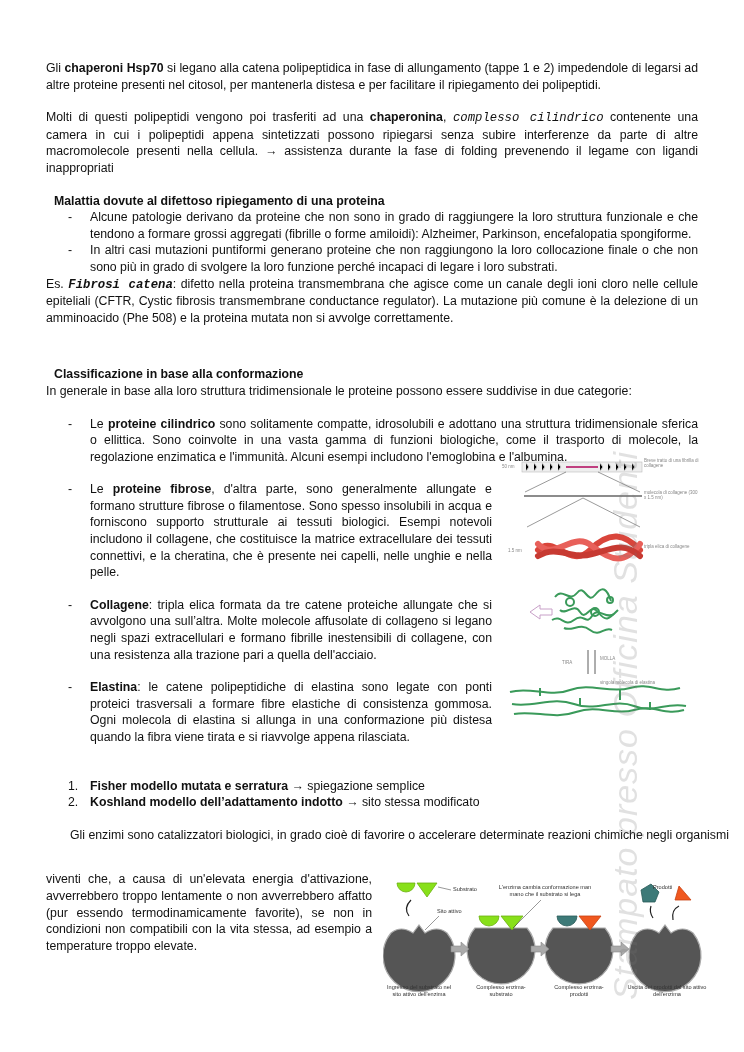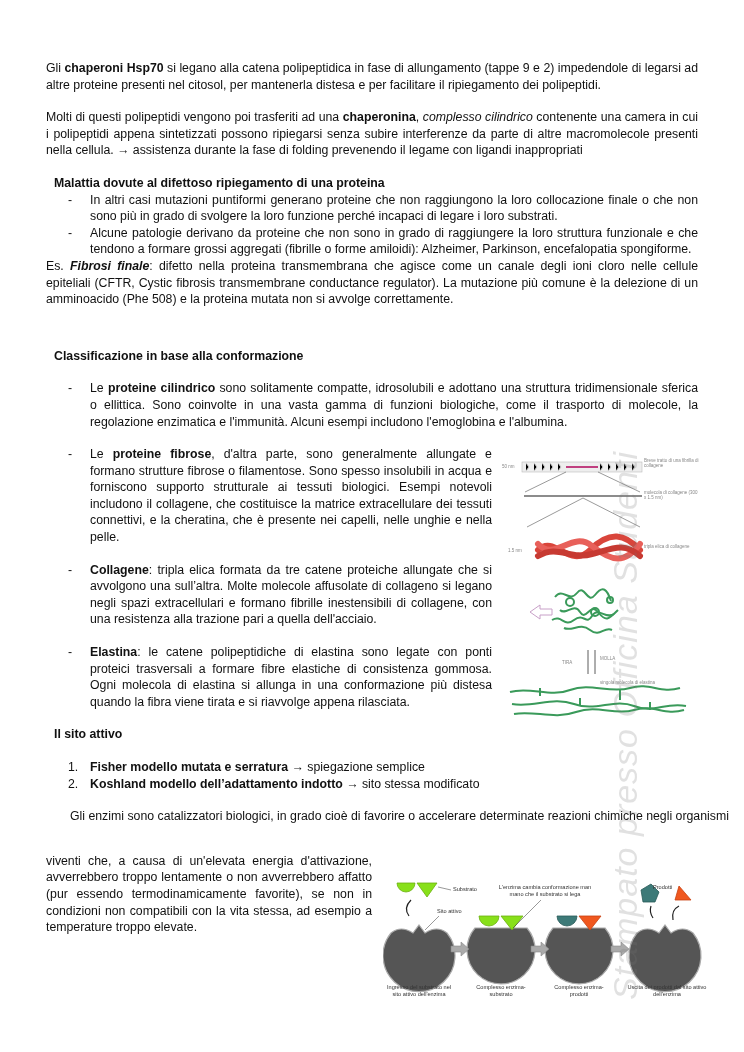--- a/index.html
+++ b/index.html
@@ -14,75 +14,75 @@
   .h { font-weight: bold; padding-left: 8px; }
   .dash-list { margin: 0; padding: 0; list-style: none; }
   .dash-list li { position: relative; padding-left: 44px; text-align: justify; }
   .dash-list li::before { content: "-"; position: absolute; left: 22px; top: 0; }
   .fib-text { width: 446px; }
   .num-list { margin: 0; padding: 0; list-style: none; }
   .num-list li { position: relative; padding-left: 44px; }
   .num-list li .n { position: absolute; left: 22px; top: 0; }
   .enz-text { width: 326px; margin-top: 28px; }
   b { font-weight: bold; }
-  i { font-style: italic; }
+  i { font-style: italic; font-family: Liberation Mono, monospace; }
 
   .fig-collagen { position: absolute; left: 500px; top: 452px; width: 200px; height: 270px; }
   .fig-enzyme { position: absolute; left: 383px; top: 878px; width: 325px; height: 125px; }
   .fig-label { position: absolute; font-size: 4.5px; color: #888; line-height: 5px; }
   .enz-label { position: absolute; font-size: 5.6px; color: #333; text-align: center; line-height: 6.5px; }
 
   .watermark {
     position: absolute; left: 606px; top: 1000px;
     transform-origin: left top; transform: rotate(-90deg);
     font-size: 34px; color: rgba(120,120,120,0.22); white-space: nowrap;
     font-family: "Liberation Sans", sans-serif; font-style: italic; letter-spacing: 1px;
   }
 </style>
 </head>
 <body>
 
 <div class="page">
 
-  <p><span>Gli </span><b>chaperoni Hsp70</b><span> si legano alla catena polipeptidica in fase di allungamento (tappe 9 e 2) impedendole di legarsi ad altre proteine presenti nel citosol, per mantenerla distesa e per facilitare il ripiegamento dei polipeptidi.</span></p>
+  <p><span>Gli </span><b>chaperoni Hsp70</b><span> si legano alla catena polipeptidica in fase di allungamento (tappe 1 e 2) impedendole di legarsi ad altre proteine presenti nel citosol, per mantenerla distesa e per facilitare il ripiegamento dei polipeptidi.</span></p>
   <div class="gap"></div>
   <p><span>Molti di questi polipeptidi vengono poi trasferiti ad una </span><b>chaperonina</b><span>, </span><i>complesso cilindrico</i><span> contenente una camera in cui i polipeptidi appena sintetizzati possono ripiegarsi senza subire interferenze da parte di altre macromolecole presenti nella cellula. → assistenza durante la fase di folding prevenendo il legame con ligandi inappropriati</span></p>
   <div class="gap"></div>
 
   <div class="h">Malattia dovute al difettoso ripiegamento di una proteina</div>
   <ul class="dash-list">
+    <li>Alcune patologie derivano da proteine che non sono in grado di raggiungere la loro struttura funzionale e che tendono a formare grossi aggregati (fibrille o forme amiloidi): Alzheimer, Parkinson, encefalopatia spongiforme.</li>
     <li>In altri casi mutazioni puntiformi generano proteine che non raggiungono la loro collocazione finale o che non sono più in grado di svolgere la loro funzione perché incapaci di legare i loro substrati.</li>
-    <li>Alcune patologie derivano da proteine che non sono in grado di raggiungere la loro struttura funzionale e che tendono a formare grossi aggregati (fibrille o forme amiloidi): Alzheimer, Parkinson, encefalopatia spongiforme.</li>
   </ul>
-  <p><span>Es. </span><b><i>Fibrosi finale</i></b><span>: difetto nella proteina transmembrana che agisce come un canale degli ioni cloro nelle cellule epiteliali (CFTR, Cystic fibrosis transmembrane conductance regulator). La mutazione più comune è la delezione di un amminoacido (Phe 508) e la proteina mutata non si avvolge correttamente.</span></p>
+  <p><span>Es. </span><b><i>Fibrosi catena</i></b><span>: difetto nella proteina transmembrana che agisce come un canale degli ioni cloro nelle cellule epiteliali (CFTR, Cystic fibrosis transmembrane conductance regulator). La mutazione più comune è la delezione di un amminoacido (Phe 508) e la proteina mutata non si avvolge correttamente.</span></p>
   <div class="gap2"></div>
   <div class="gap"></div>
 
   <div class="h">Classificazione in base alla conformazione</div>
+  <p>In generale in base alla loro struttura tridimensionale le proteine possono essere suddivise in due categorie:</p>
   <div class="gap"></div>
   <ul class="dash-list">
     <li><span>Le </span><b>proteine cilindrico</b><span> sono solitamente compatte, idrosolubili e adottano una struttura tridimensionale sferica o ellittica. Sono coinvolte in una vasta gamma di funzioni biologiche, come il trasporto di molecole, la regolazione enzimatica e l'immunità. Alcuni esempi includono l'emoglobina e l'albumina.</span></li>
   </ul>
   <div class="gap"></div>
   <div class="fib-text">
     <ul class="dash-list">
       <li><span>Le </span><b>proteine fibrose</b><span>, d'altra parte, sono generalmente allungate e formano strutture fibrose o filamentose. Sono spesso insolubili in acqua e forniscono supporto strutturale ai tessuti biologici. Esempi notevoli includono il collagene, che costituisce la matrice extracellulare dei tessuti connettivi, e la cheratina, che è presente nei capelli, nelle unghie e nella pelle.</span></li>
     </ul>
     <div class="gap"></div>
     <ul class="dash-list">
       <li><b>Collagene</b><span>: tripla elica formata da tre catene proteiche allungate che si avvolgono una sull’altra. Molte molecole affusolate di collageno si legano negli spazi extracellulari e formano fibrille inestensibili di collagene, con una resistenza alla trazione pari a quella dell'acciaio.</span></li>
     </ul>
     <div class="gap"></div>
     <ul class="dash-list">
       <li><b>Elastina</b><span>: le catene polipeptidiche di elastina sono legate con ponti proteici trasversali a formare fibre elastiche di consistenza gommosa. Ogni molecola di elastina si allunga in una conformazione più distesa quando la fibra viene tirata e si riavvolge appena rilasciata.</span></li>
     </ul>
   </div>
   <div class="gap"></div>
 
-  <div class="h">Il sito attivo</div>
   <div class="gap"></div>
   <ol class="num-list">
     <li><span class="n">1.</span><b>Fisher modello mutata e serratura</b><span> → spiegazione semplice</span></li>
     <li><span class="n">2.</span><b>Koshland modello dell’adattamento indotto</b><span> → sito stessa modificato</span></li>
   </ol>
   <div class="gap"></div>
 
   <p style="white-space:nowrap;margin-left:24px;">Gli enzimi sono catalizzatori biologici, in grado cioè di favorire o accelerare determinate reazioni chimiche negli organismi</p>
   <p class="enz-text">viventi che, a causa di un'elevata energia d'attivazione, avverrebbero troppo lentamente o non avverrebbero affatto (pur essendo termodinamicamente favorite), se non in condizioni non compatibili con la vita stessa, ad esempio a temperature troppo elevate.</p>
 </div>

